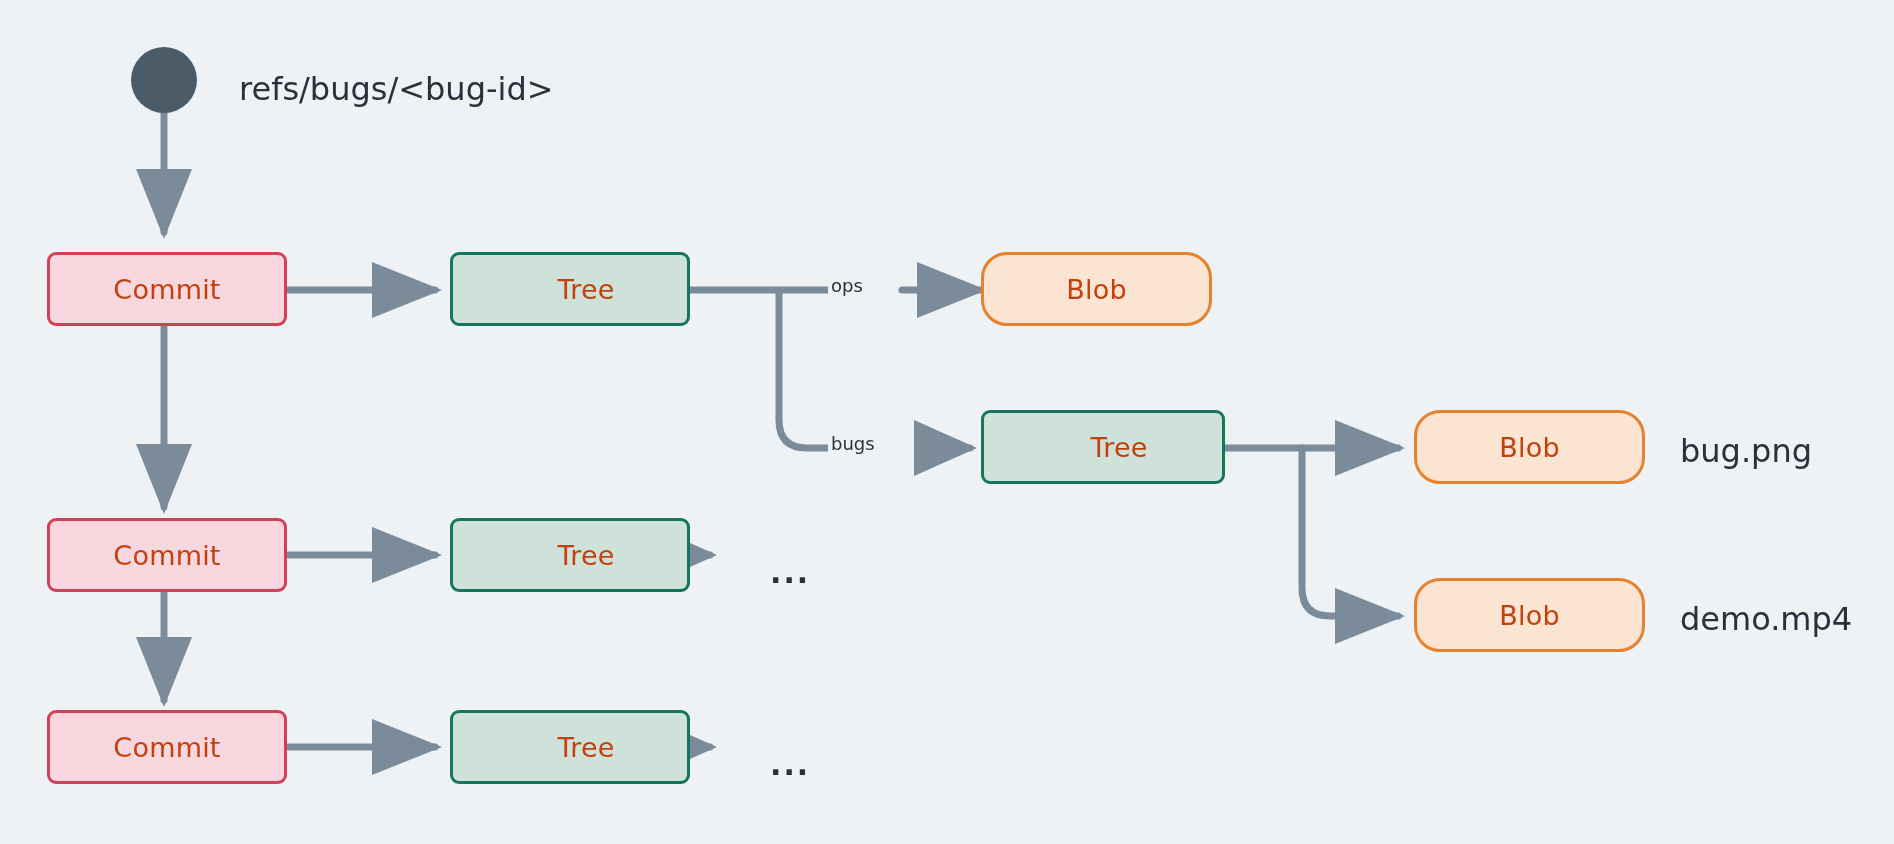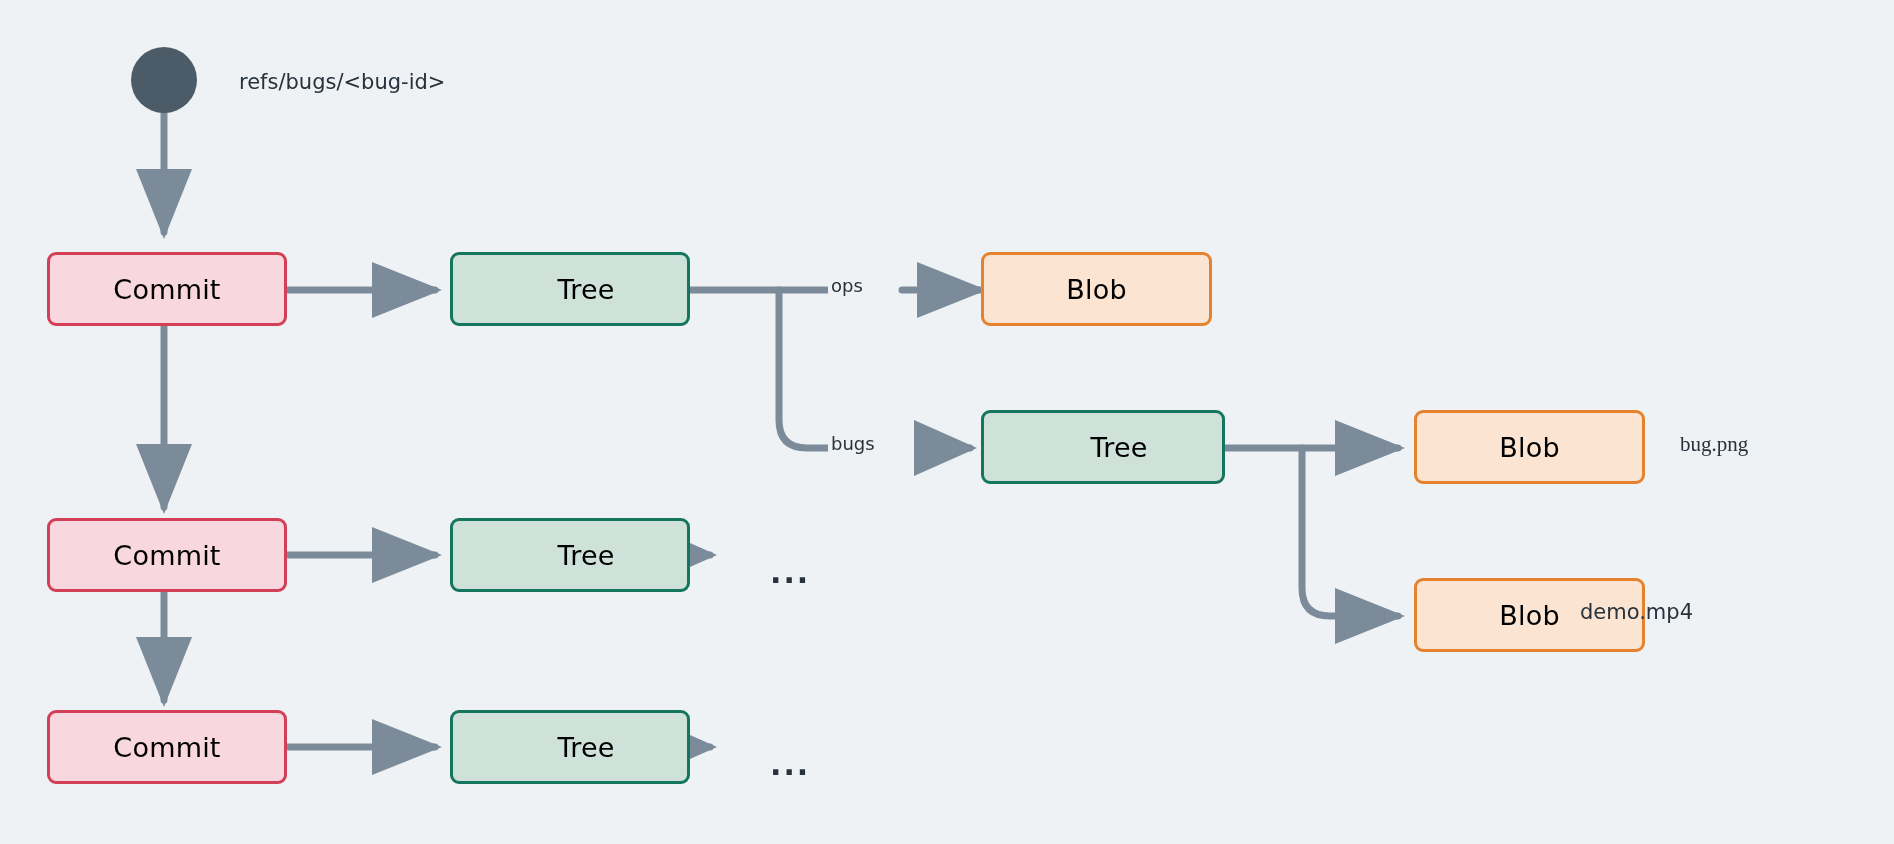--- a/index.html
+++ b/index.html
@@ -29,48 +29,49 @@
   .node {
     position: absolute;
     box-sizing: border-box;
     display: flex;
     align-items: center;
     justify-content: center;
     border-radius: 9px;
     border-width: 3px;
     border-style: solid;
     font-size: 27px;
-    color: #000000;
+    color: #c2410c;
     letter-spacing: 0.2px;
     z-index: 2;
   }
   .node-commit {
     background: #f8d7de;
     border-color: #d33f56;
   }
   .node-tree {
     background: #cfe2da;
     border-color: #14765c;
     padding-left: 32px;
   }
   .node-blob {
     background: #fbe4d2;
     border-color: #e5822e;
+    border-radius: 26px;
   }
   .start-circle {
     position: absolute;
     width: 66px;
     height: 66px;
     border-radius: 50%;
     background: #4b5c68;
     z-index: 2;
   }
   .plain-label {
     position: absolute;
-    font-size: 21px;
+    font-size: 32px;
     color: #27323c;
     white-space: nowrap;
     z-index: 3;
   }
   .edge-label {
     position: absolute;
     font-size: 18px;
     color: #27323c;
     white-space: nowrap;
     background: #eef2f5;
@@ -161,19 +162,19 @@
     <span>Tree</span>
   </div>
 
   <div class="node node-blob" style="left:1414px; top:410px; width:231px; height:74px;">
     <span>Blob</span>
   </div>
   <div class="node node-blob" style="left:1414px; top:578px; width:231px; height:74px;">
     <span>Blob</span>
   </div>
 
-  <div class="plain-label" style="left:1680px; top:432px;font-family:Liberation Serif, serif;">bug.png</div>
-  <div class="plain-label" style="left:1580px; top:600px;">demo.mp4</div>
+  <div class="plain-label" style="left:1680px; top:432px;">bug.png</div>
+  <div class="plain-label" style="left:1680px; top:600px;">demo.mp4</div>
 
   <div class="ellipsis" style="left:770px; top:555px;">...</div>
   <div class="ellipsis" style="left:770px; top:747px;">...</div>
 
 </div>
 
 </body></html>

